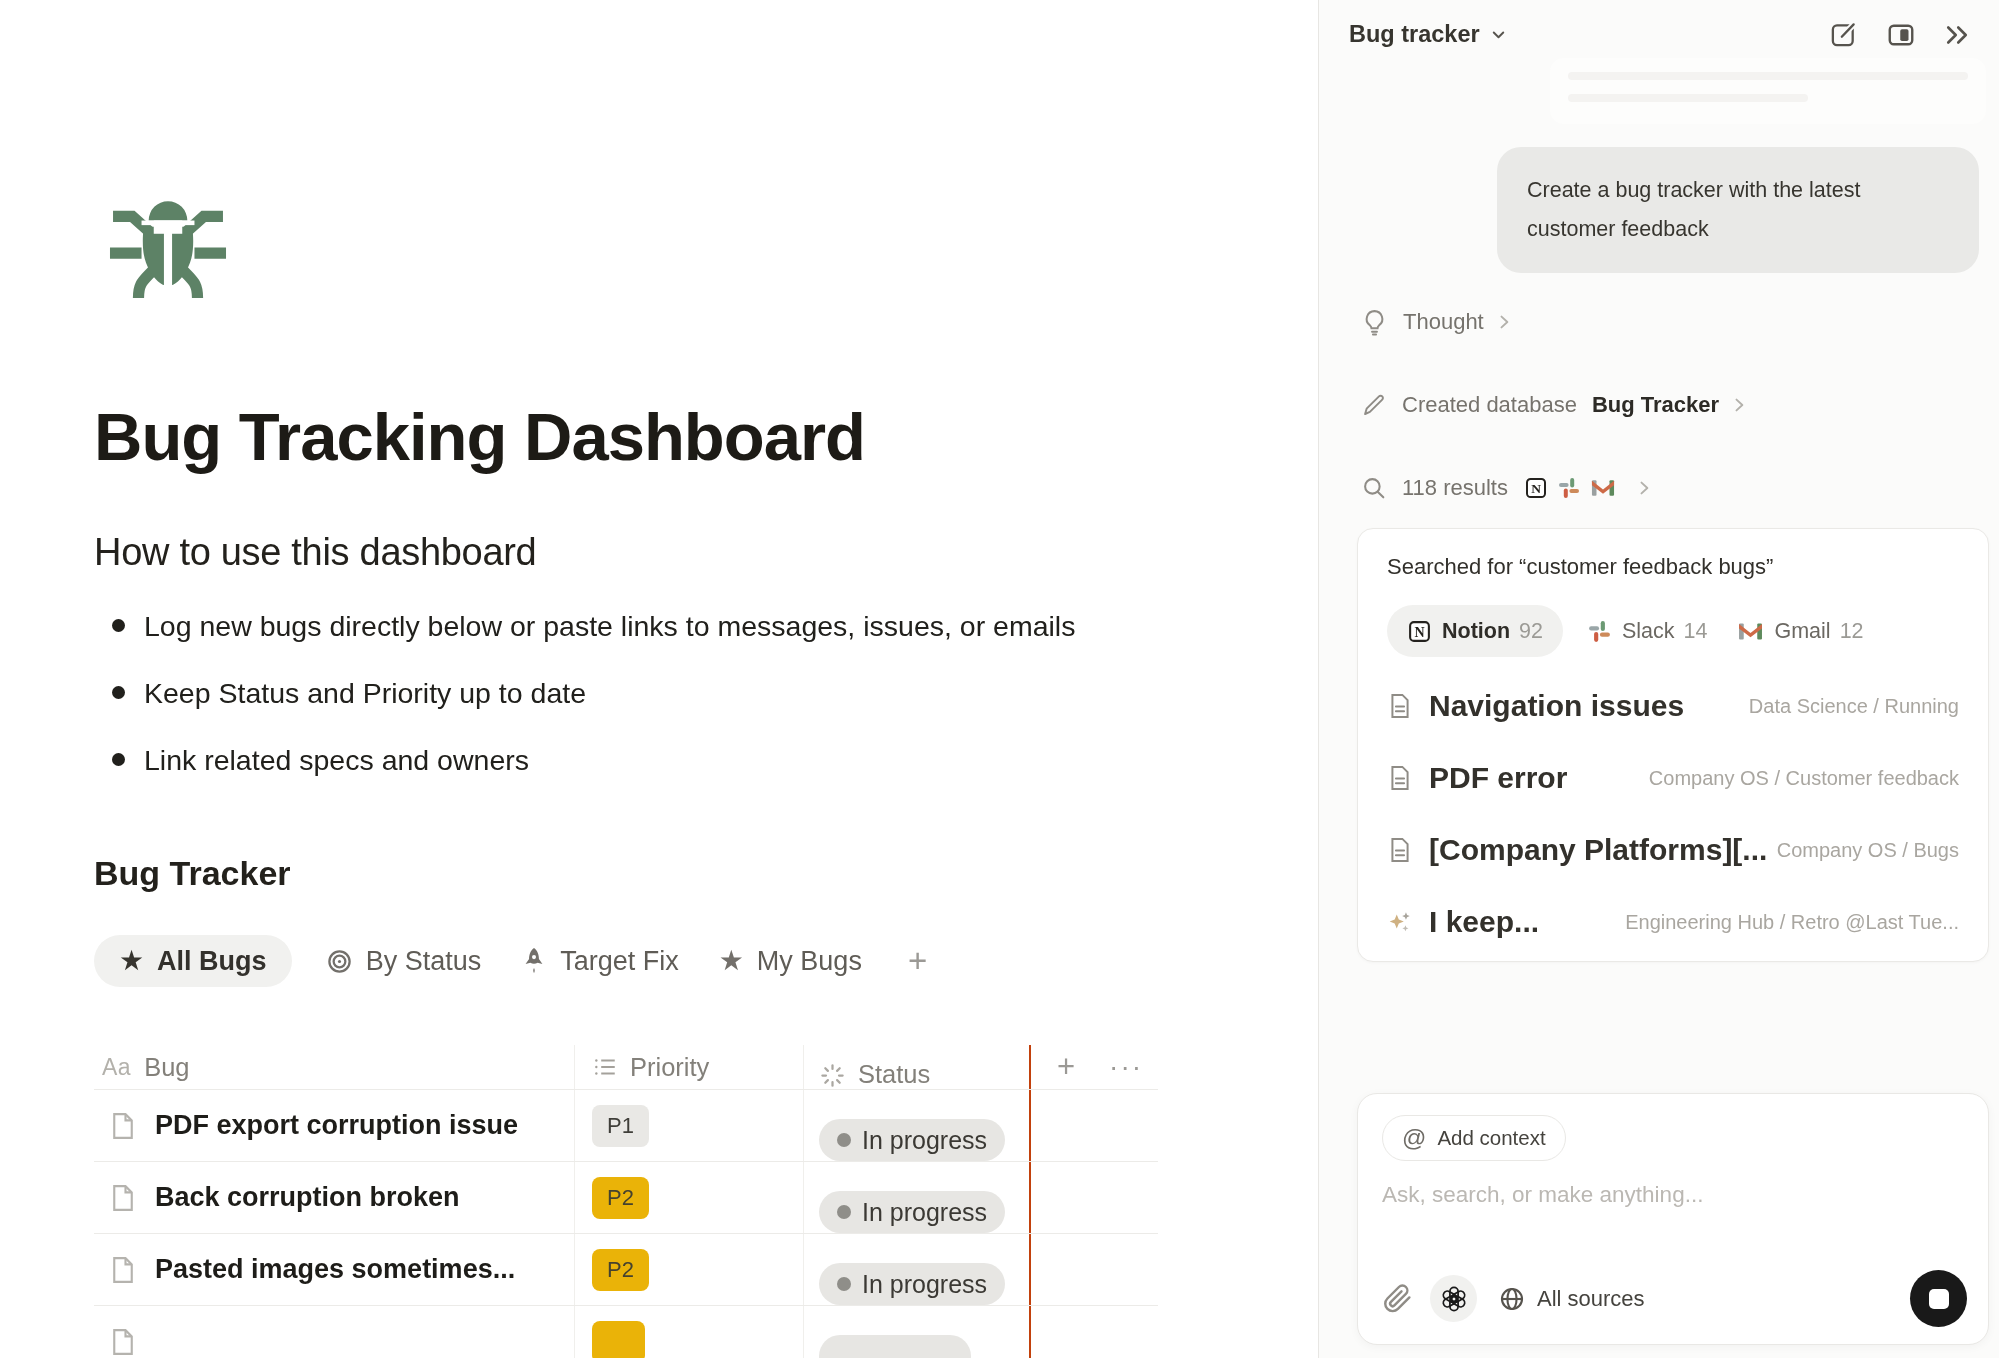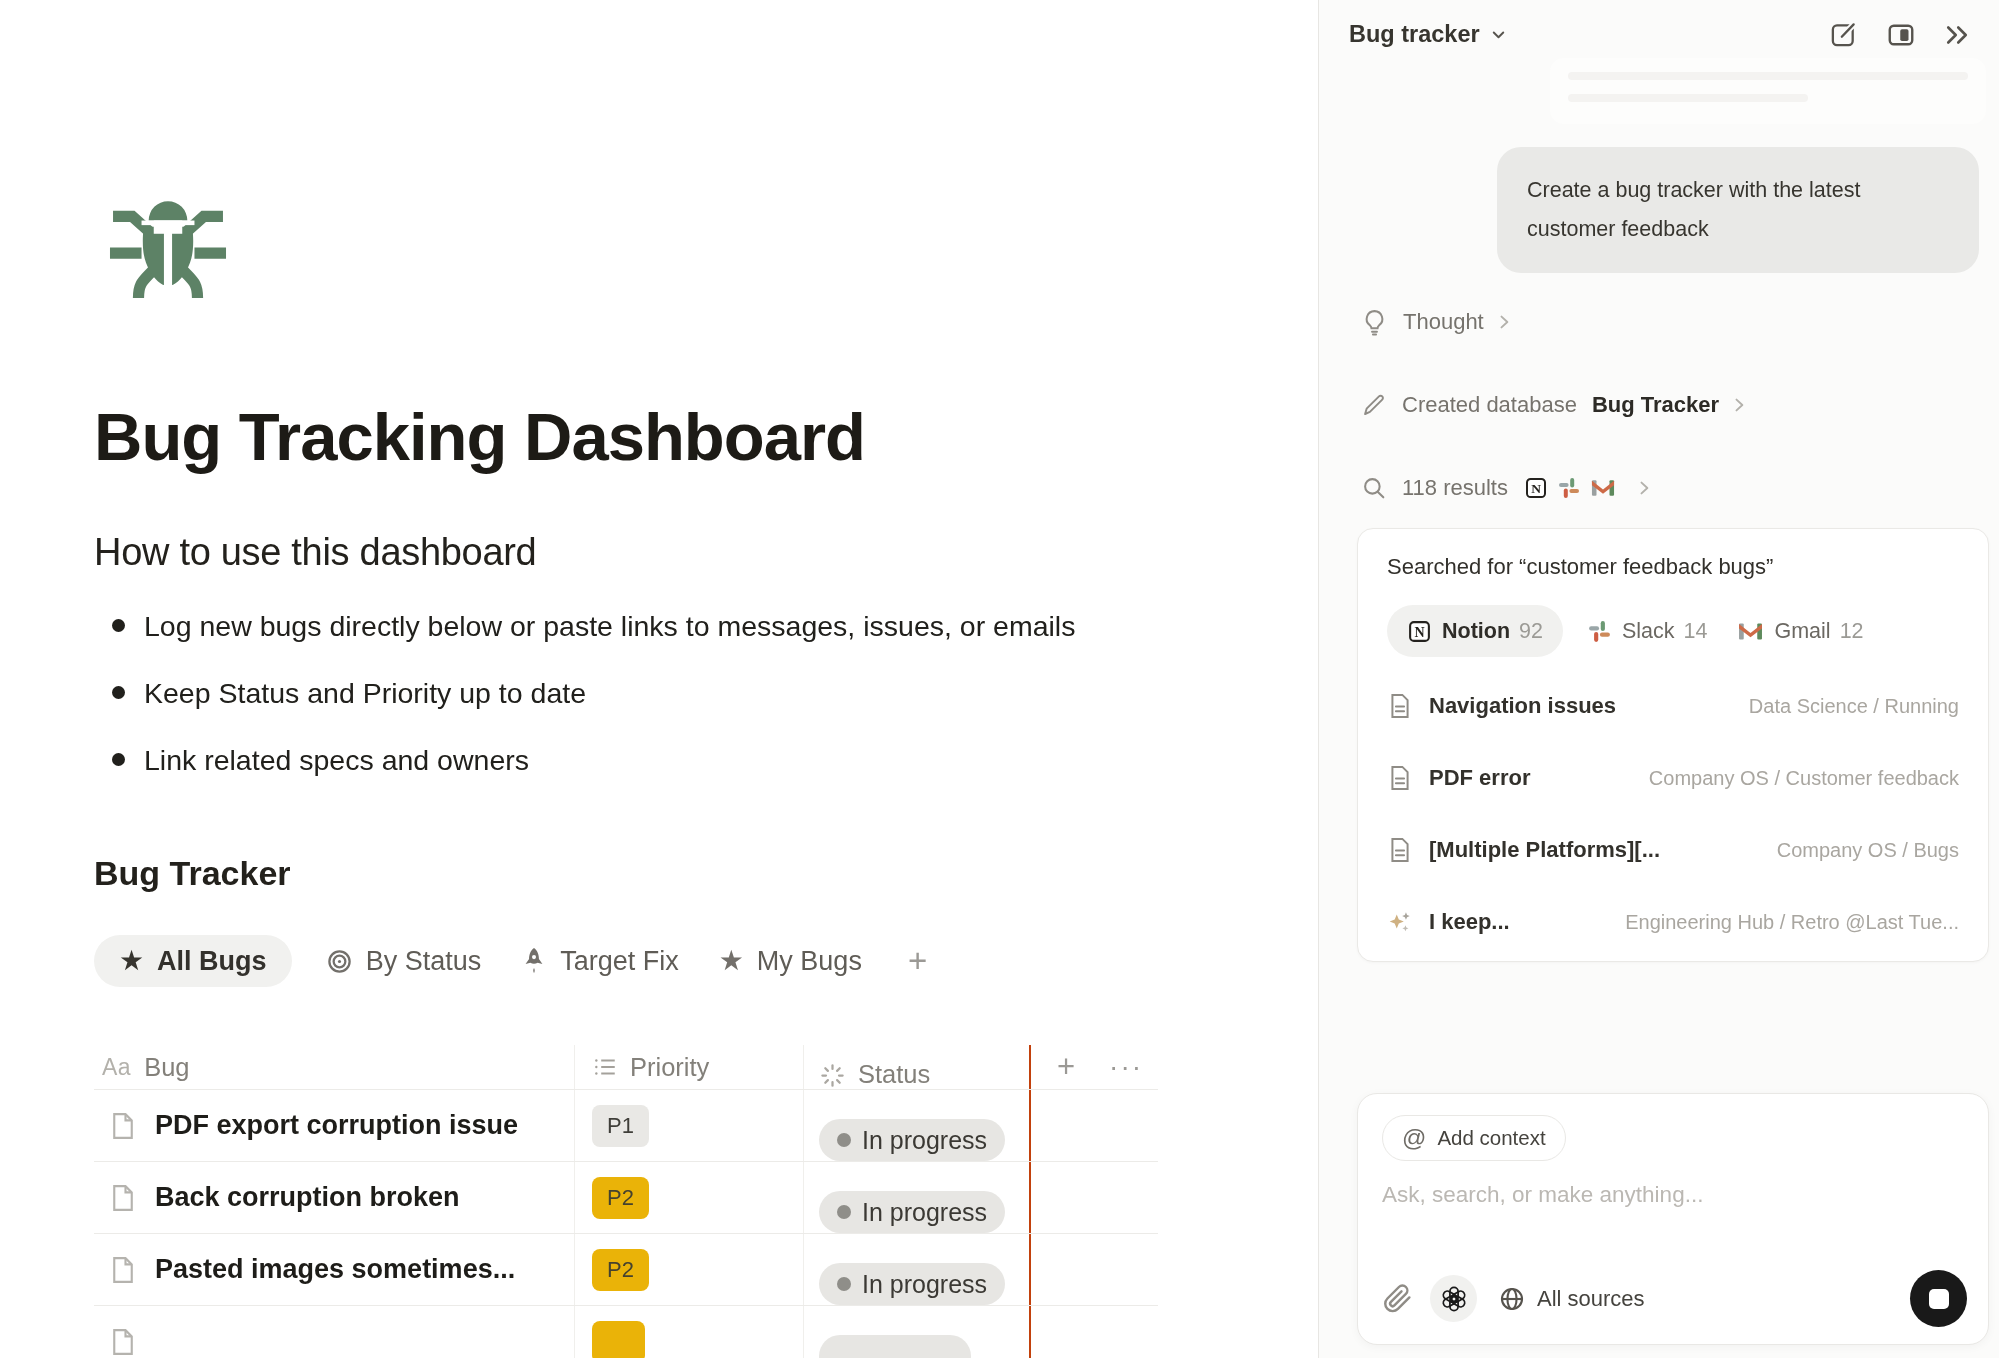--- a/index.html
+++ b/index.html
@@ -69,21 +69,21 @@
 
   .card { position:absolute; top:528px; left:38px; right:10px; height:434px; background:#ffffff; border:1px solid #eae9e6; border-radius:16px; box-shadow:0 1px 3px rgba(15,15,15,0.03); padding:25px 29px 0; }
   .card-heading { font-size:22px; font-weight:500; color:#32302b; }
   .src-tabs { margin-top:25px; display:flex; align-items:center; }
   .src-tab { display:inline-flex; align-items:center; height:52px; margin-right:30px; font-size:21.5px; font-weight:500; color:#6b6862; }
   .src-tab .cnt { margin-left:9px; color:#9b9a95; font-weight:400; }
   .src-tab .stab-label { margin-left:10px; }
   .src-tab.active { background:#f1f1ef; border-radius:26px; padding:0 20px; color:#2f2d28; font-weight:600; margin-right:24px; }
   .card-results { margin-top:29px; }
   .cr-row { display:flex; align-items:center; height:40px; margin-bottom:32px; }
-  .cr-title { margin-left:16px; font-size:22px; font-weight:600; color:#33312c; white-space:nowrap; }
+  .cr-title { margin-left:16px; font-size:30px; font-weight:600; color:#33312c; white-space:nowrap; }
   .cr-path { margin-left:auto; font-size:20px; color:#a9a6a0; white-space:nowrap; }
 
   .composer { position:absolute; left:38px; right:10px; bottom:13px; height:252px; background:#fff; border:1px solid #e9e8e5; border-radius:20px; box-shadow:0 2px 10px rgba(15,15,15,0.04); padding:21px 24px; }
   .ctx-chip { display:inline-flex; align-items:center; height:46px; border:1px solid #e9e8e5; border-radius:24px; padding:0 19px; gap:11px; background:#fff; }
   .ctx-at { font-size:24px; color:#6f6c66; }
   .ctx-label { font-size:20.5px; font-weight:500; color:#45433e; }
   .composer-input { margin-top:21px; font-size:22.5px; color:#bbb8b3; }
   .composer-bottom { position:absolute; left:24px; right:21px; bottom:17px; display:flex; align-items:center; }
   .ai-circle { width:47px; height:47px; border-radius:50%; background:#f1f1ef; display:flex; align-items:center; justify-content:center; margin-left:17px; }
   .sources-btn { display:flex; align-items:center; margin-left:21px; gap:11px; }
@@ -455,21 +455,21 @@
         <span class="cr-title">PDF error</span>
         <span class="cr-path">Company OS / Customer feedback</span>
       </div>
       <div class="cr-row">
         <span>
           <svg width="26" height="28" viewBox="0 0 22 24" fill="#fff" stroke="#8f8c86" stroke-width="1.7">
             <path d="M4.5 2.5 h8.5 l4.5 4.5 v14.5 h-13 z"></path>
               <path d="M7.5 12.5 h7 M7.5 16.5 h7" stroke-linecap="round"></path>
           </svg>
         </span>
-        <span class="cr-title">[Multiple Platforms][...</span>
+        <span class="cr-title">[Company Platforms][...</span>
         <span class="cr-path">Company OS / Bugs</span>
       </div>
       <div class="cr-row">
         <span>
           <svg width="26" height="28" viewBox="0 0 24 24">
             <path d="M9 5 L10.9 9.6 L15.5 11.5 L10.9 13.4 L9 18 L7.1 13.4 L2.5 11.5 L7.1 9.6 Z" fill="#cfb182"></path>
             <path d="M17.5 3 L18.5 5.5 L21 6.5 L18.5 7.5 L17.5 10 L16.5 7.5 L14 6.5 L16.5 5.5 Z" fill="#a8a49c"></path>
             <path d="M17 15 L17.8 17 L19.8 17.8 L17.8 18.6 L17 20.6 L16.2 18.6 L14.2 17.8 L16.2 17 Z" fill="#c0bcb4"></path>
           </svg>
         </span>

